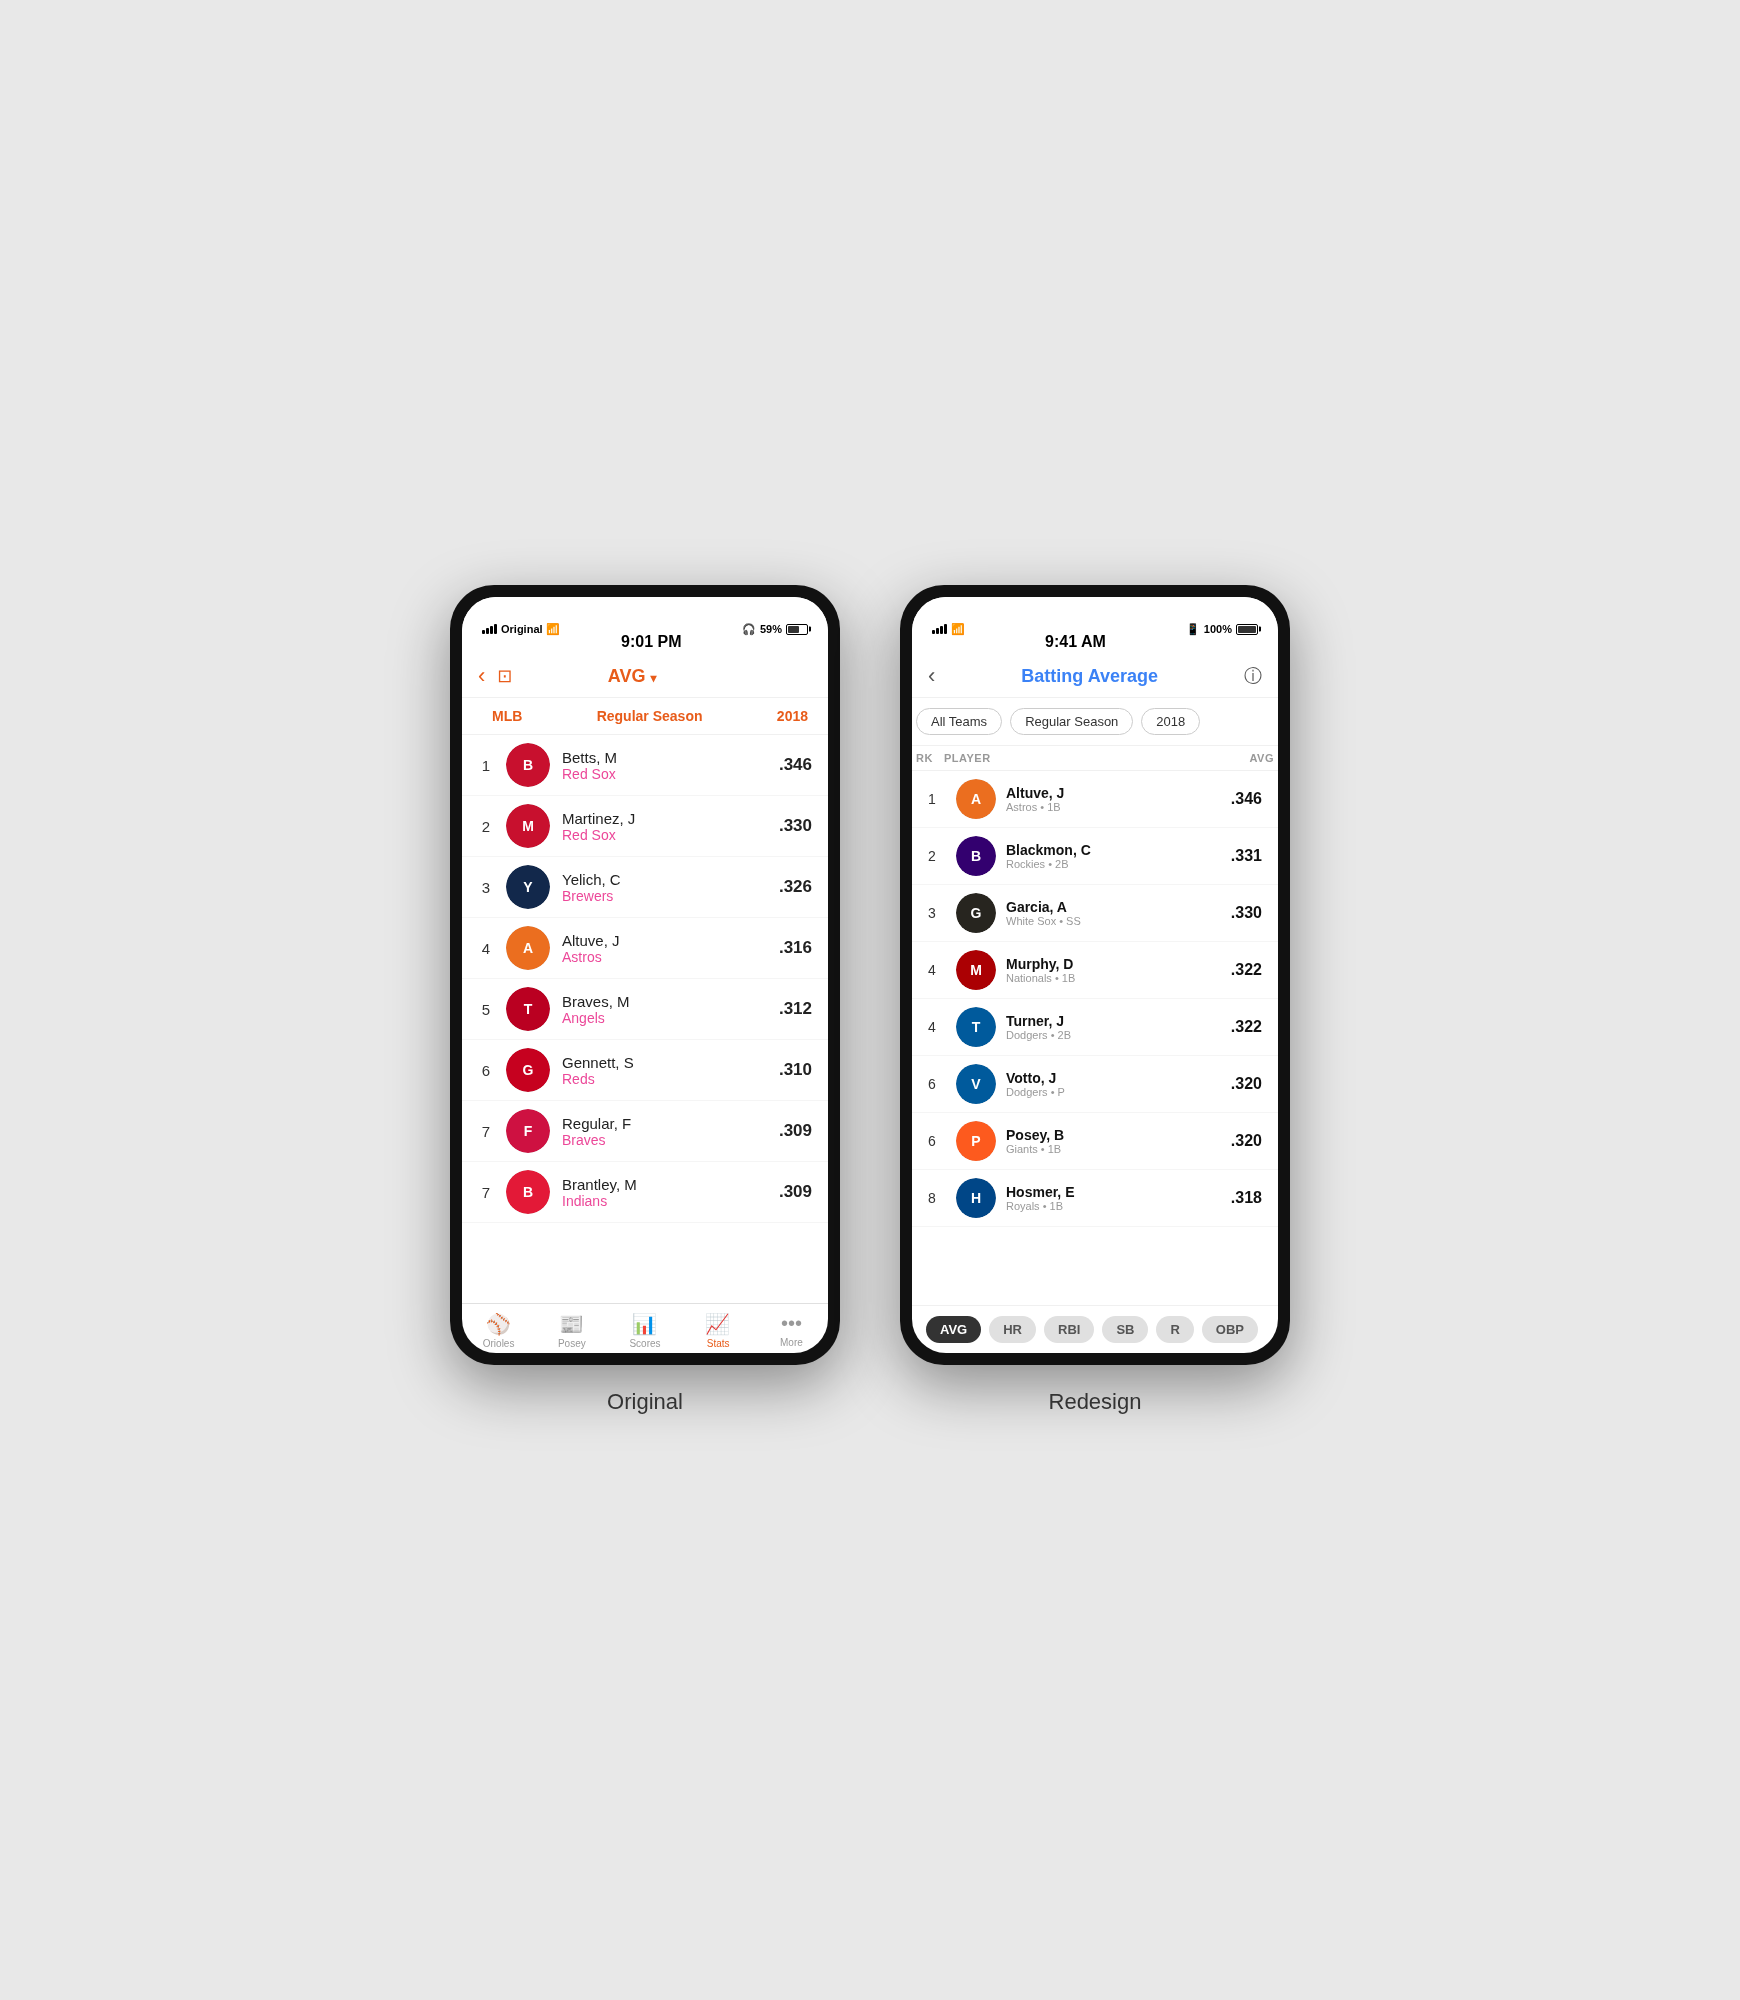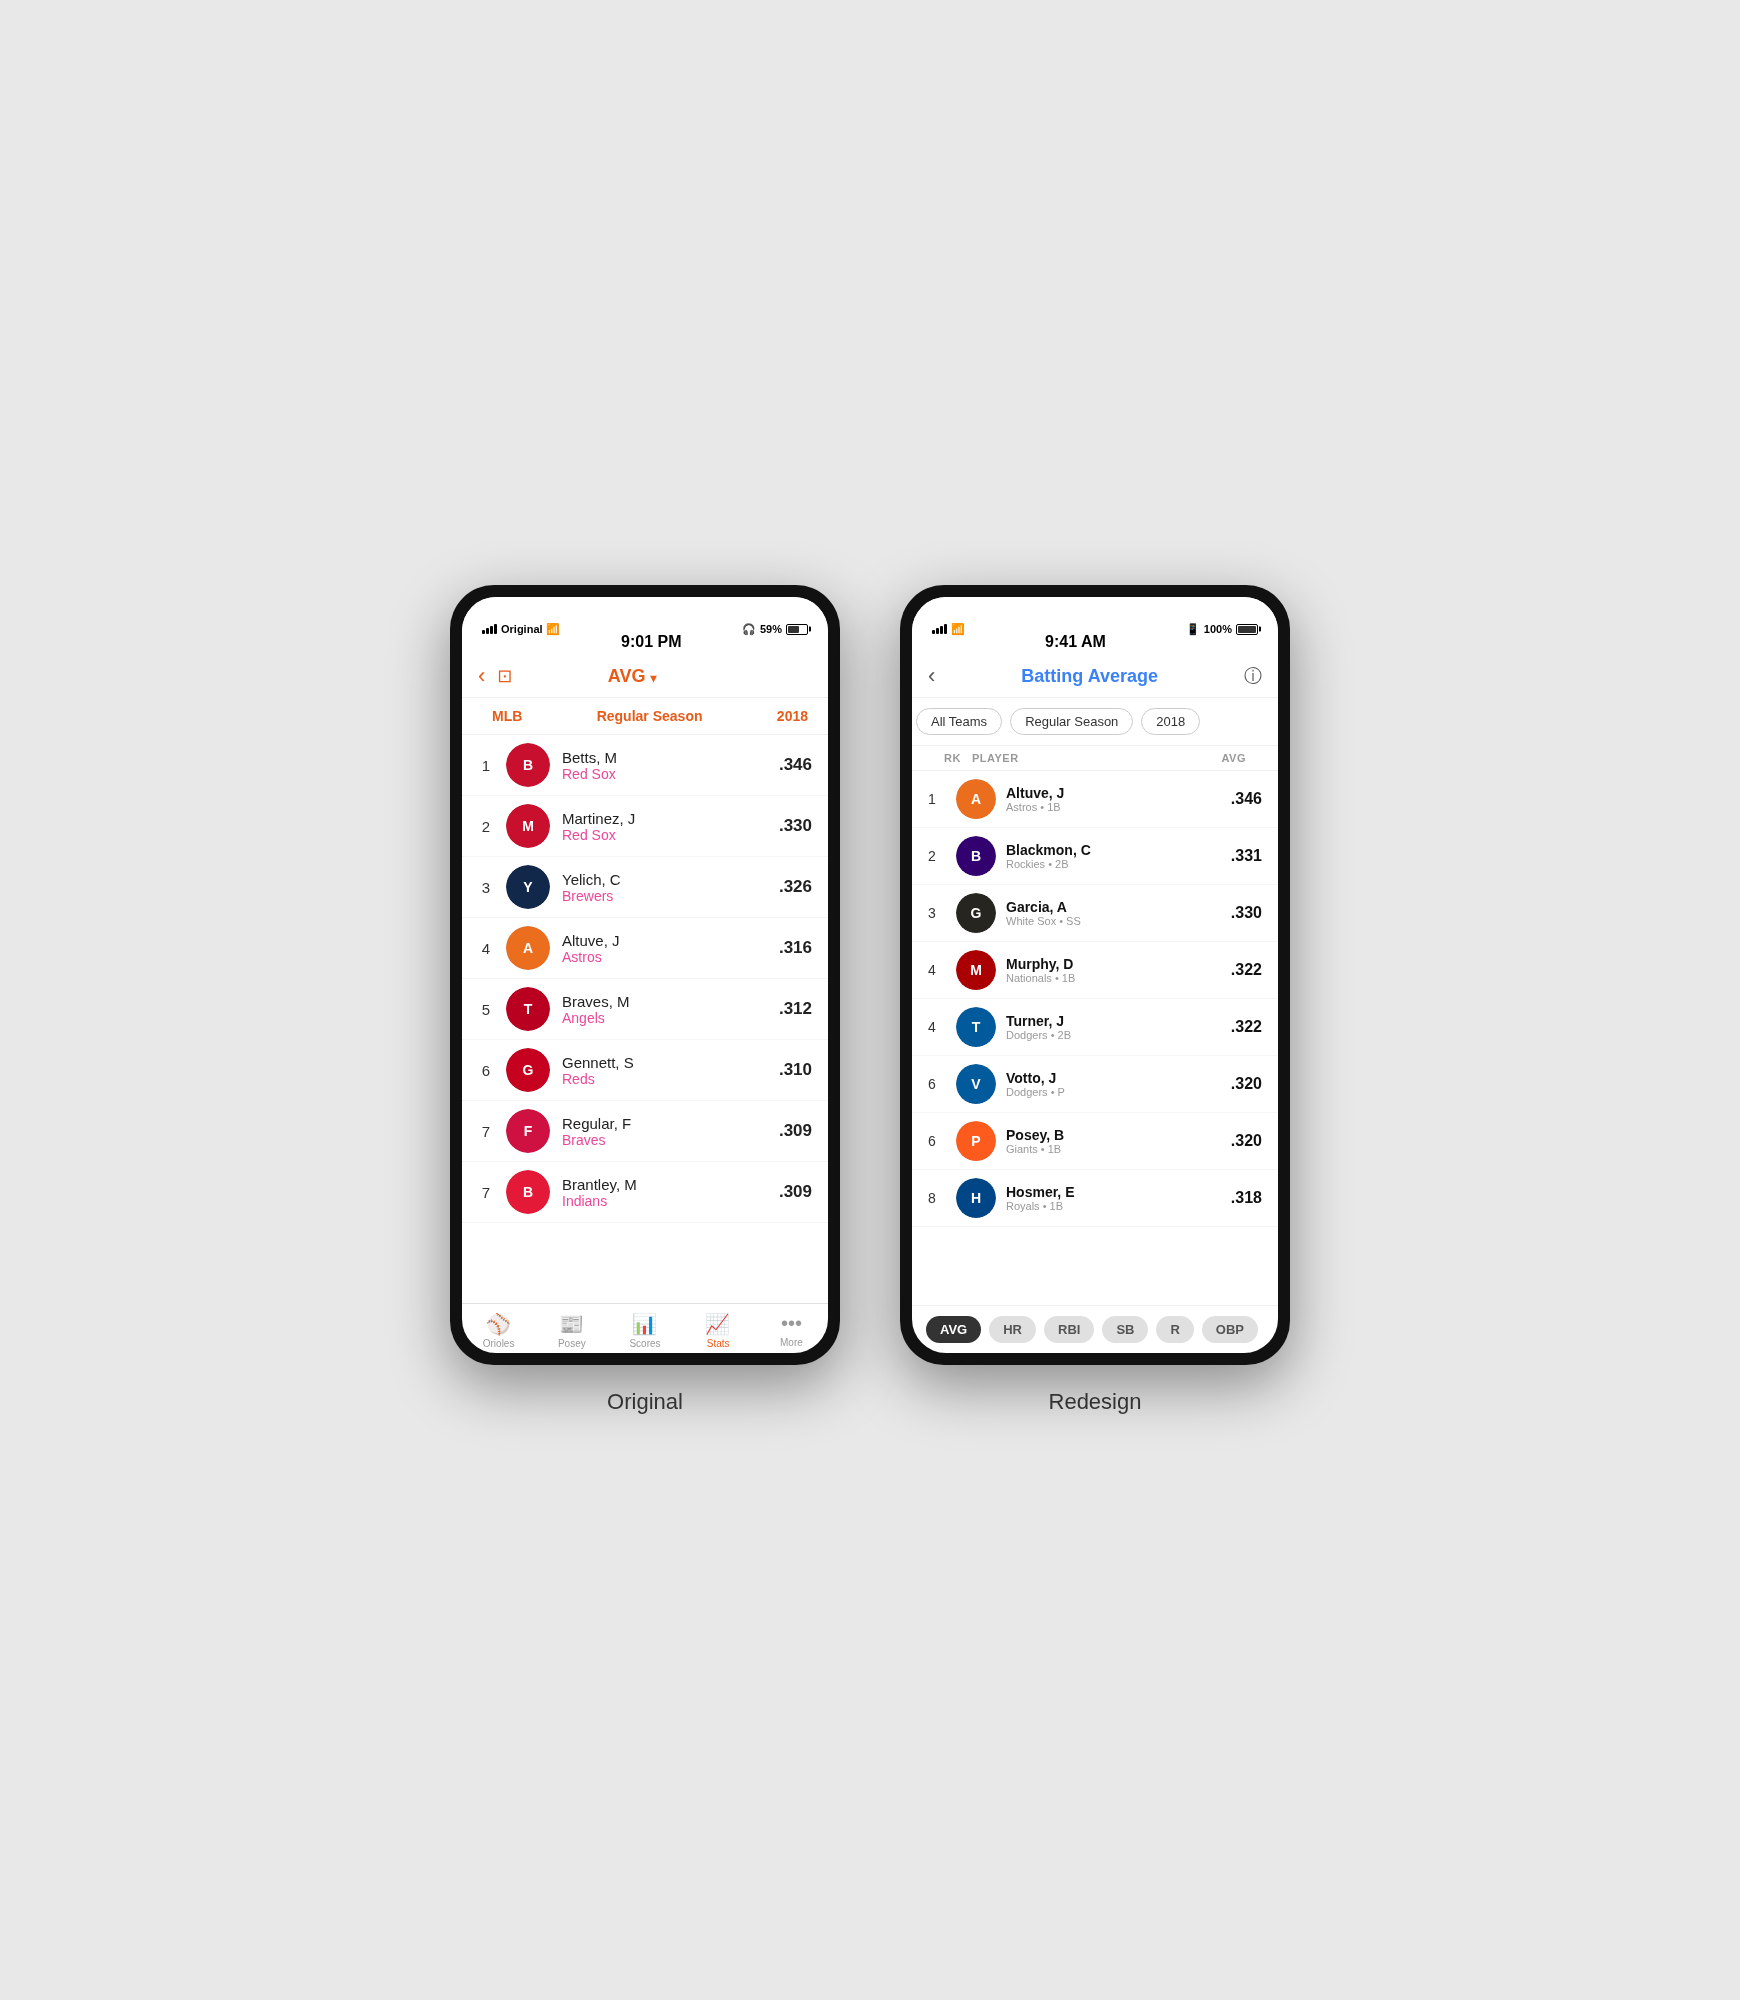--- a/index.html
+++ b/index.html
@@ -197,21 +197,21 @@
       padding: 5px 14px;
       border: 1.5px solid #ccc;
       border-radius: 20px;
       font-size: 13px;
       color: #333;
       font-weight: 500;
     }
 
     .table-header {
       display: flex;
-      padding: 6px 32px;
+      padding: 6px 4px;
       font-size: 11px;
       color: #999;
       font-weight: 600;
       letter-spacing: 0.5px;
       border-bottom: 1px solid #f0f0f0;
       flex-shrink: 0;
     }
     .th-rk { width: 28px; }
     .th-player { flex: 1; }
     .th-avg { width: 44px; text-align: right; }

